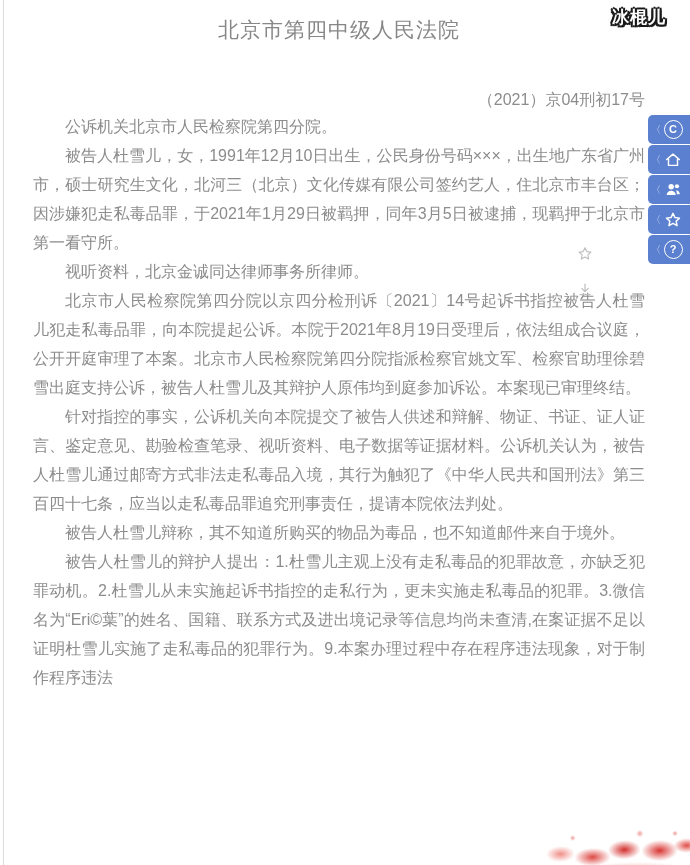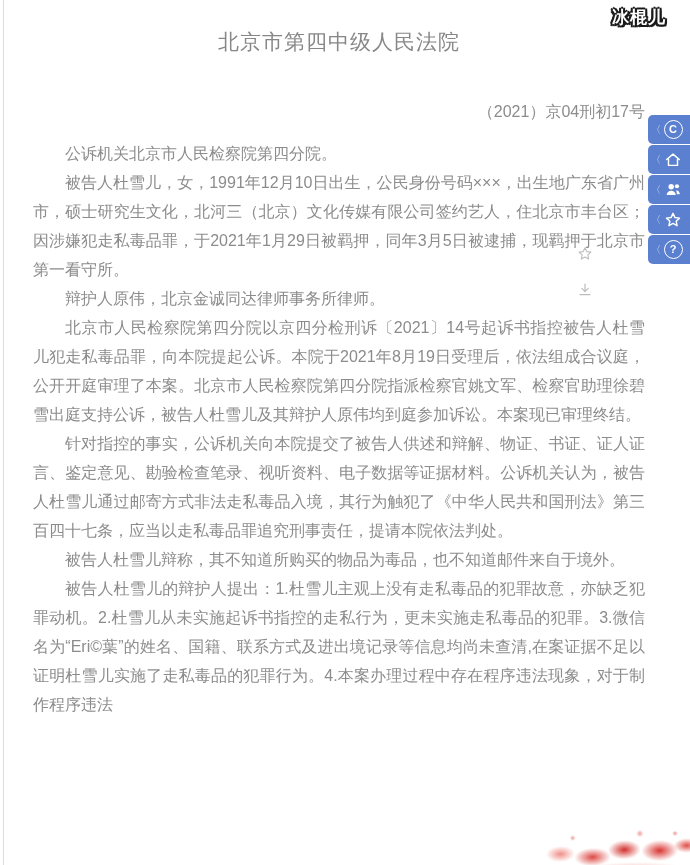--- a/index.html
+++ b/index.html
@@ -18,36 +18,36 @@
     position:absolute;left:3px;top:0;bottom:0;width:1px;
     background:#dcdcdc;
   }
 
   
   .doc{
     position:absolute;left:33px;top:0;width:612px;
     color:#8c8c8c;
   }
   .doc-title{
-    margin-top:28px;
+    margin-top:16px;
     text-align:center;
     font-size:21px;
     line-height:27px;
     color:#878787;
     letter-spacing:1px;
   }
   .case-number{
     margin-top:46px;
     text-align:right;
     font-size:16px;
     line-height:21px;
     color:#8c8c8c;
   }
   .doc-body{
-    margin-top:17px;
+    margin-top:2px;
     font-size:16px;
     line-height:29px;
     text-align:justify;
   }
   .doc-body p{
     margin:0;
     text-indent:2em;
   }
 
   
@@ -135,25 +135,25 @@
   <div class="watermark">冰棍儿</div>
 
   <div class="doc">
     <div class="doc-title">
       <div>北京市第四中级人民法院</div>
     </div>
     <div class="case-number">（2021）京04刑初17号</div>
     <div class="doc-body">
       <p>公诉机关北京市人民检察院第四分院。</p>
       <p>被告人杜雪儿，女，1991年12月10日出生，公民身份号码×××，出生地广东省广州市，硕士研究生文化，北河三（北京）文化传媒有限公司签约艺人，住北京市丰台区；因涉嫌犯走私毒品罪，于2021年1月29日被羁押，同年3月5日被逮捕，现羁押于北京市第一看守所。</p>
-      <p>辩护人原伟，北京金诚同达律师事务所律师。</p>
+      <p>视听资料，北京金诚同达律师事务所律师。</p>
       <p>北京市人民检察院第四分院以京四分检刑诉〔2021〕14号起诉书指控被告人杜雪儿犯走私毒品罪，向本院提起公诉。本院于2021年8月19日受理后，依法组成合议庭，公开开庭审理了本案。北京市人民检察院第四分院指派检察官姚文军、检察官助理徐碧雪出庭支持公诉，被告人杜雪儿及其辩护人原伟均到庭参加诉讼。本案现已审理终结。</p>
       <p>针对指控的事实，公诉机关向本院提交了被告人供述和辩解、物证、书证、证人证言、鉴定意见、勘验检查笔录、视听资料、电子数据等证据材料。公诉机关认为，被告人杜雪儿通过邮寄方式非法走私毒品入境，其行为触犯了《中华人民共和国刑法》第三百四十七条，应当以走私毒品罪追究刑事责任，提请本院依法判处。</p>
       <p>被告人杜雪儿辩称，其不知道所购买的物品为毒品，也不知道邮件来自于境外。</p>
-      <p>被告人杜雪儿的辩护人提出：1.杜雪儿主观上没有走私毒品的犯罪故意，亦缺乏犯罪动机。2.杜雪儿从未实施起诉书指控的走私行为，更未实施走私毒品的犯罪。3.微信名为“Eri©葉”的姓名、国籍、联系方式及进出境记录等信息均尚未查清,在案证据不足以证明杜雪儿实施了走私毒品的犯罪行为。4.本案办理过程中存在程序违法现象，对于制作程序违法</p>
+      <p>被告人杜雪儿的辩护人提出：1.杜雪儿主观上没有走私毒品的犯罪故意，亦缺乏犯罪动机。2.杜雪儿从未实施起诉书指控的走私行为，更未实施走私毒品的犯罪。3.微信名为“Eri©葉”的姓名、国籍、联系方式及进出境记录等信息均尚未查清,在案证据不足以证明杜雪儿实施了走私毒品的犯罪行为。9.本案办理过程中存在程序违法现象，对于制作程序违法</p>
     </div>
   </div>
 
   <div class="page-tools">
     <div class="tool-btn">
       <span>
         <svg width="16" height="16" viewBox="0 0 16 16">
           <path d="M8 1.8 9.8 5.6l4.1.5-3 2.8.8 4.1L8 11l-3.7 2 .8-4.1-3-2.8 4.1-.5z" fill="none" stroke="#bdbdbd" stroke-width="1.1" stroke-linejoin="round"></path>
         </svg>
       </span>

